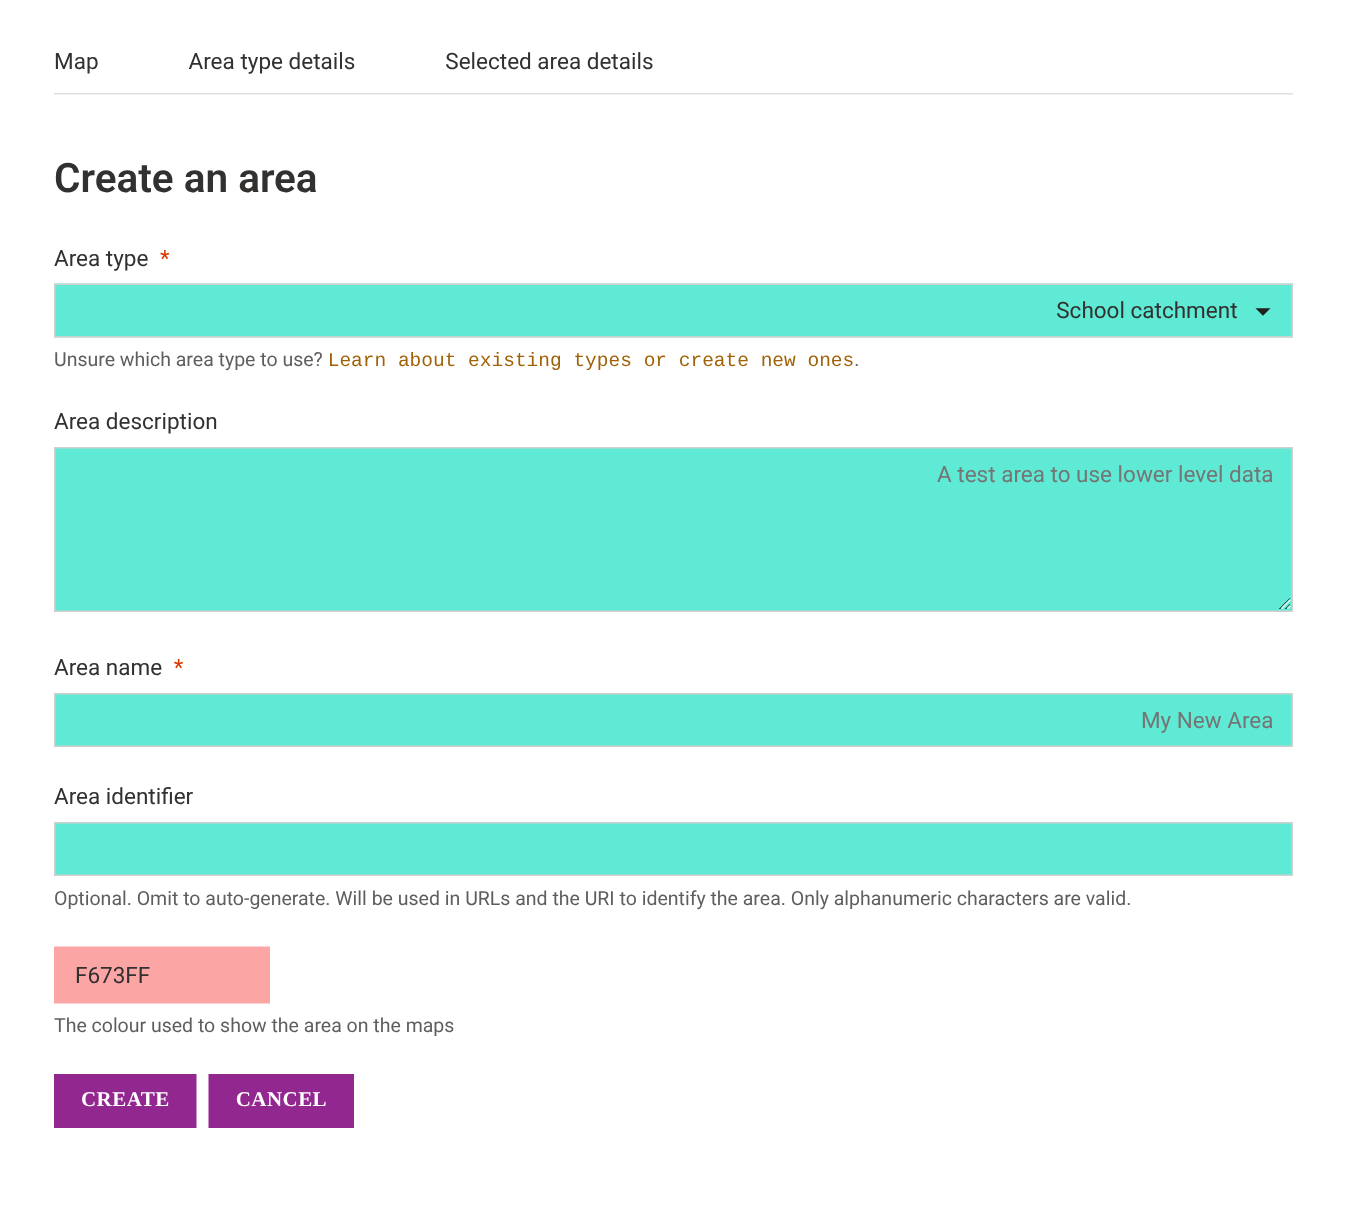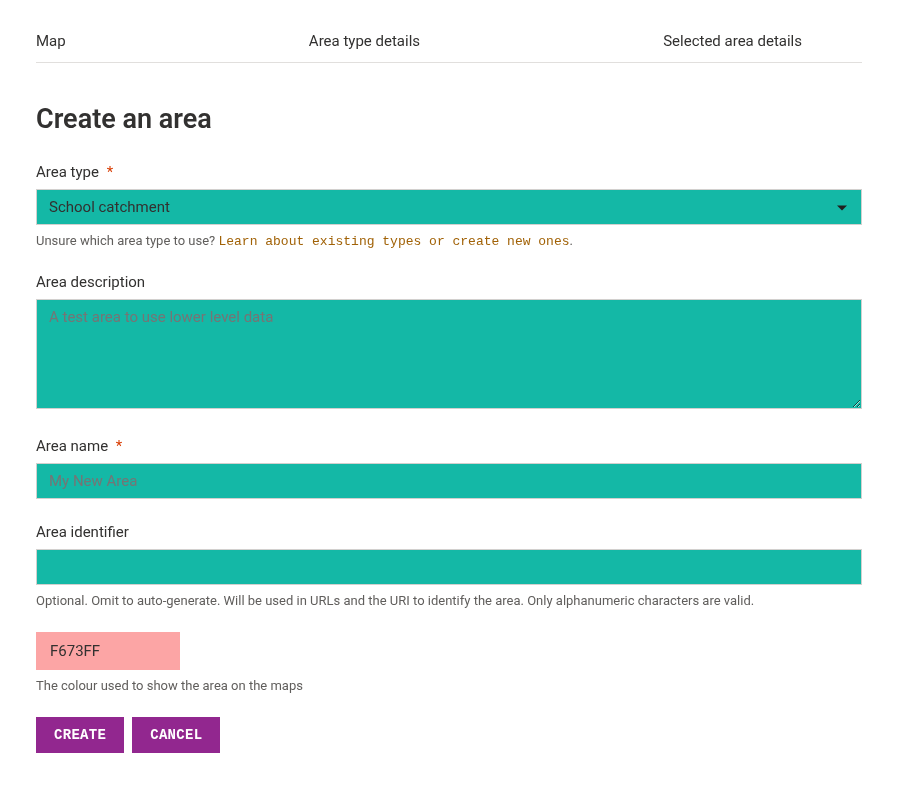--- a/index.html
+++ b/index.html
@@ -14,21 +14,20 @@
       padding: 0;
       width: 898px;
     }
     .page {
       padding: 20px 36px 36px 36px;
     }
     .tabs {
       display: flex;
       border-bottom: 1px solid #e1dfdd;
       margin-bottom: 40px;
-      justify-content: space-between;
     }
     .tab {
       padding: 12px 0;
       margin-right: 60px;
       font-size: 15px;
       color: #323130;
       cursor: pointer;
       position: relative;
     }
     .tab.active {
@@ -66,21 +65,22 @@
       position: relative;
       width: 100%;
     }
     .text-input, .select-input, .textarea-input {
       width: 100%;
       border: 1px solid #d2d0ce;
       padding: 8px 12px;
       font-size: 15px;
       font-family: inherit;
       color: #323130;
-      background: #14b8a6;
+      background: #5eead4;
+      text-align: right;
     }
     .select-input {
       appearance: none;
       padding-right: 36px;
       cursor: pointer;
     }
     .select-caret {
       position: absolute;
       right: 14px;
       top: 50%;
@@ -118,21 +118,21 @@
     }
     .btn {
       background: #92278f;
       color: #fff;
       border: none;
       padding: 10px 18px;
       font-size: 14px;
       font-weight: 600;
       letter-spacing: 0.3px;
       cursor: pointer;
-      font-family: Liberation Mono, monospace;
+      font-family: Liberation Serif, serif;
     }
   </style>
 </head>
 <body>
 
 <div class="page">
   <div class="tabs">
     <div class="tab">
       <span>Map</span>
     </div>

